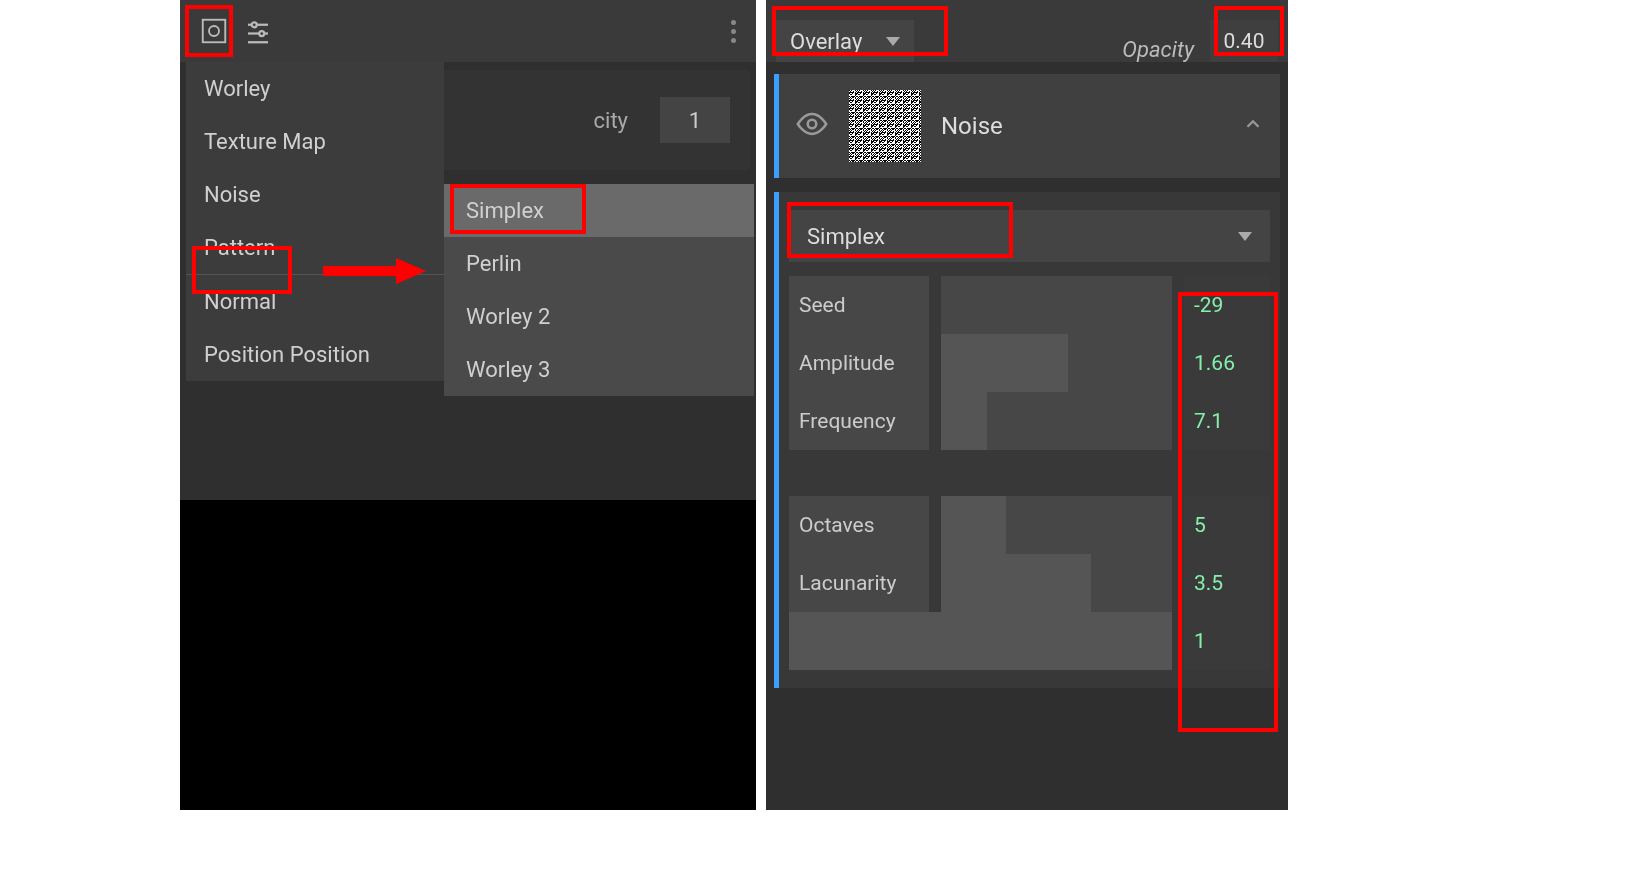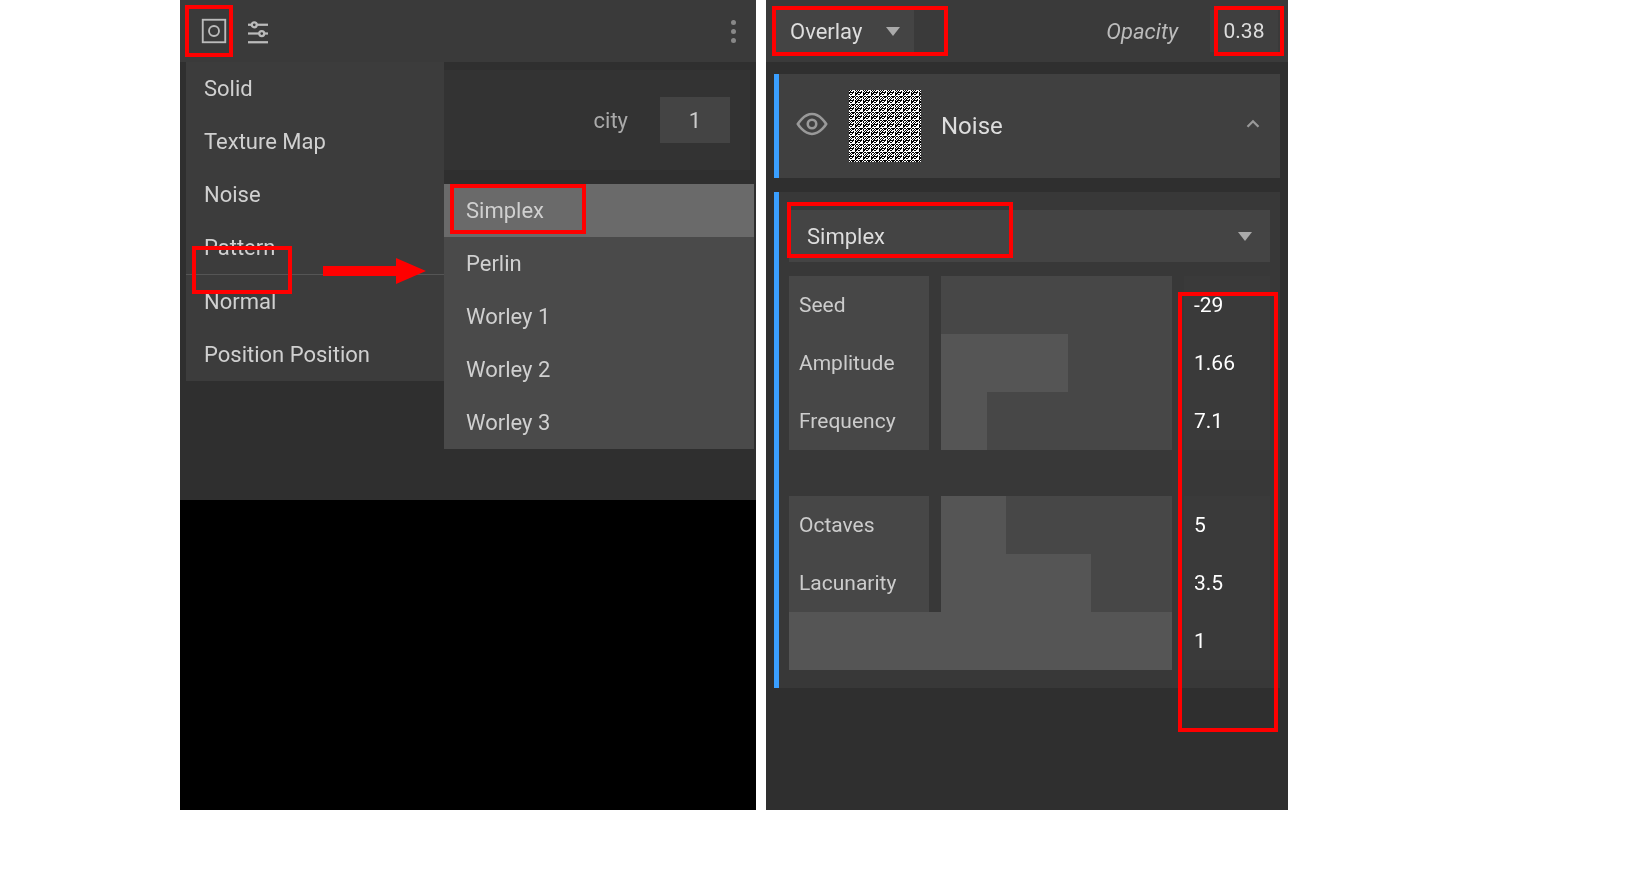--- a/index.html
+++ b/index.html
@@ -38,21 +38,21 @@
   .arrow-red svg { width: 110px; height: 30px; }
 
   
   .bg-layer-bar { position: absolute; left: 6px; top: 70px; right: 6px; height: 100px; background: #333333; border-left: 5px solid #3a9fff; display:flex; align-items:center; justify-content:flex-end; gap:12px; padding-right: 20px; z-index: 1;}
   .bg-layer-bar .opac-frag { color:#aaa; font-size:22px; margin-right:20px;}
   .bg-layer-bar .opac-val { background:#444; width:70px; height:46px; display:flex; align-items:center; justify-content:center; color:#ccc; font-size:22px;}
 
   .black-area { position:absolute; left:0; bottom:0; width:100%; height: 310px; background:#000; }
 
   
-  .right-topbar { display:flex; align-items:center; height:62px; background:#3a3a3a; padding:0 10px; gap:32px; position: relative;}
+  .right-topbar { display:flex; align-items:flex-end; height:62px; background:#3a3a3a; padding:0 10px; gap:16px; position: relative;}
   .dropdown { background:#444; height:42px; display:flex; align-items:center; padding:0 14px; color:#ddd; font-size:22px; cursor:pointer; gap:24px; }
   .dropdown .tri { width:0; height:0; border-left:7px solid transparent; border-right:7px solid transparent; border-top:9px solid #aaa; }
   .opacity-lbl { color:#bbb; font-size:22px; margin-left:auto;font-style:italic; }
   .opacity-val { background:#3f3f3f; width:68px; height:42px; display:flex; align-items:center; justify-content:center; color:#ddd; font-size:21px;}
 
   .hl-overlay { position:absolute; left:6px; top:6px; width:176px; height:50px; }
   .hl-opac-val { position:absolute; right:4px; top:6px; width:70px; height:50px; }
 
   .layer-row { display:flex; align-items:center; background:#404040; margin:12px 8px 0 8px; height:104px; padding:0 16px; gap:20px; border-left:5px solid #3a9fff; position:relative;}
   .eye-icon { color:#999; }
@@ -63,21 +63,21 @@
   .chev svg { width:22px; height:22px; }
 
   .props { background:#383838; margin:14px 8px 0 8px; padding:18px 10px 18px 10px; border-left:5px solid #3a9fff; display:flex; flex-direction:column; gap:14px; position:relative;}
   .noise-type { background:#444; height:52px; display:flex; align-items:center; padding:0 18px; color:#ddd; font-size:22px; justify-content:space-between; cursor:pointer; }
   .hl-simplex-dd { position:absolute; left:8px; top:10px; width:226px; height:56px; }
 
   .prop-row { display:flex; align-items:center; height:58px; gap:12px; }
   .prop-label { background:#474747; width:140px; padding:0 10px; height:100%; display:flex; align-items:center; color:#ccc; font-size:21px; flex-shrink:0;}
   .prop-slider { background:#474747; flex:1; height:100%; position:relative; }
   .prop-slider-fill { background:#555; height:100%; }
-  .prop-val { width:86px; height:100%; display:flex; align-items:center; padding-left:10px; color:#ffffff; font-size:21px; background:#3a3a3a;}
+  .prop-val { width:86px; height:100%; display:flex; align-items:center; padding-left:10px; color:#86efac; font-size:21px; background:#3a3a3a;}
   .prop-gap { height:18px; }
 
   .hl-vals { position:absolute; right:2px; top:100px; width:100px; height:440px; }
 
 </style>
 </head>
 <body>
 
 <div class="container">
 
@@ -105,33 +105,32 @@
         </div>
     </div>
     <div class="hl-red hl-layer-icon"></div>
 
     <div class="bg-layer-bar">
       <span class="opac-frag">city</span>
       <span class="opac-val">1</span>
     </div>
 
     <div class="menu">
-      <div class="menu-item">Solid</div>
+      <div class="menu-item">Worley</div>
       <div class="menu-item">Texture Map</div>
       <div class="menu-item">Noise</div>
       <div class="menu-item">Pattern</div>
       <div class="menu-divider"></div>
       <div class="menu-item">Normal</div>
       <div class="menu-item">Position Position</div>
     </div>
 
     <div class="submenu">
       <div class="submenu-item hover">Simplex</div>
       <div class="submenu-item">Perlin</div>
-      <div class="submenu-item">Worley 1</div>
       <div class="submenu-item">Worley 2</div>
       <div class="submenu-item">Worley 3</div>
     </div>
 
     <div class="hl-red hl-noise"></div>
     <div class="hl-red hl-simplex"></div>
     <div class="arrow-red">
       <svg viewBox="0 0 110 30">
           <line x1="5" y1="15" x2="80" y2="15" stroke="#ff0000" stroke-width="10"></line>
           <polygon points="78,2 108,15 78,28" fill="#ff0000"></polygon>
@@ -141,21 +140,21 @@
     <div class="black-area"></div>
   </div>
 
   <div class="panel panel-right">
     <div class="right-topbar">
       <div class="dropdown">
         <span>Overlay</span>
         <span class="tri"></span>
       </div>
       <span class="opacity-lbl">Opacity</span>
-      <span class="opacity-val">0.38</span>
+      <span class="opacity-val">0.40</span>
       <div class="hl-red hl-overlay"></div>
       <div class="hl-red hl-opac-val"></div>
     </div>
 
     <div class="layer-row">
       <span class="eye-icon">
         <svg viewBox="0 0 24 24" fill="none" stroke="currentColor" stroke-width="1.8">
             <path d="M2 12s4-7 10-7 10 7 10 7-4 7-10 7S2 12 2 12z"></path>
             <circle cx="12" cy="12" r="3"></circle>
           </svg>

